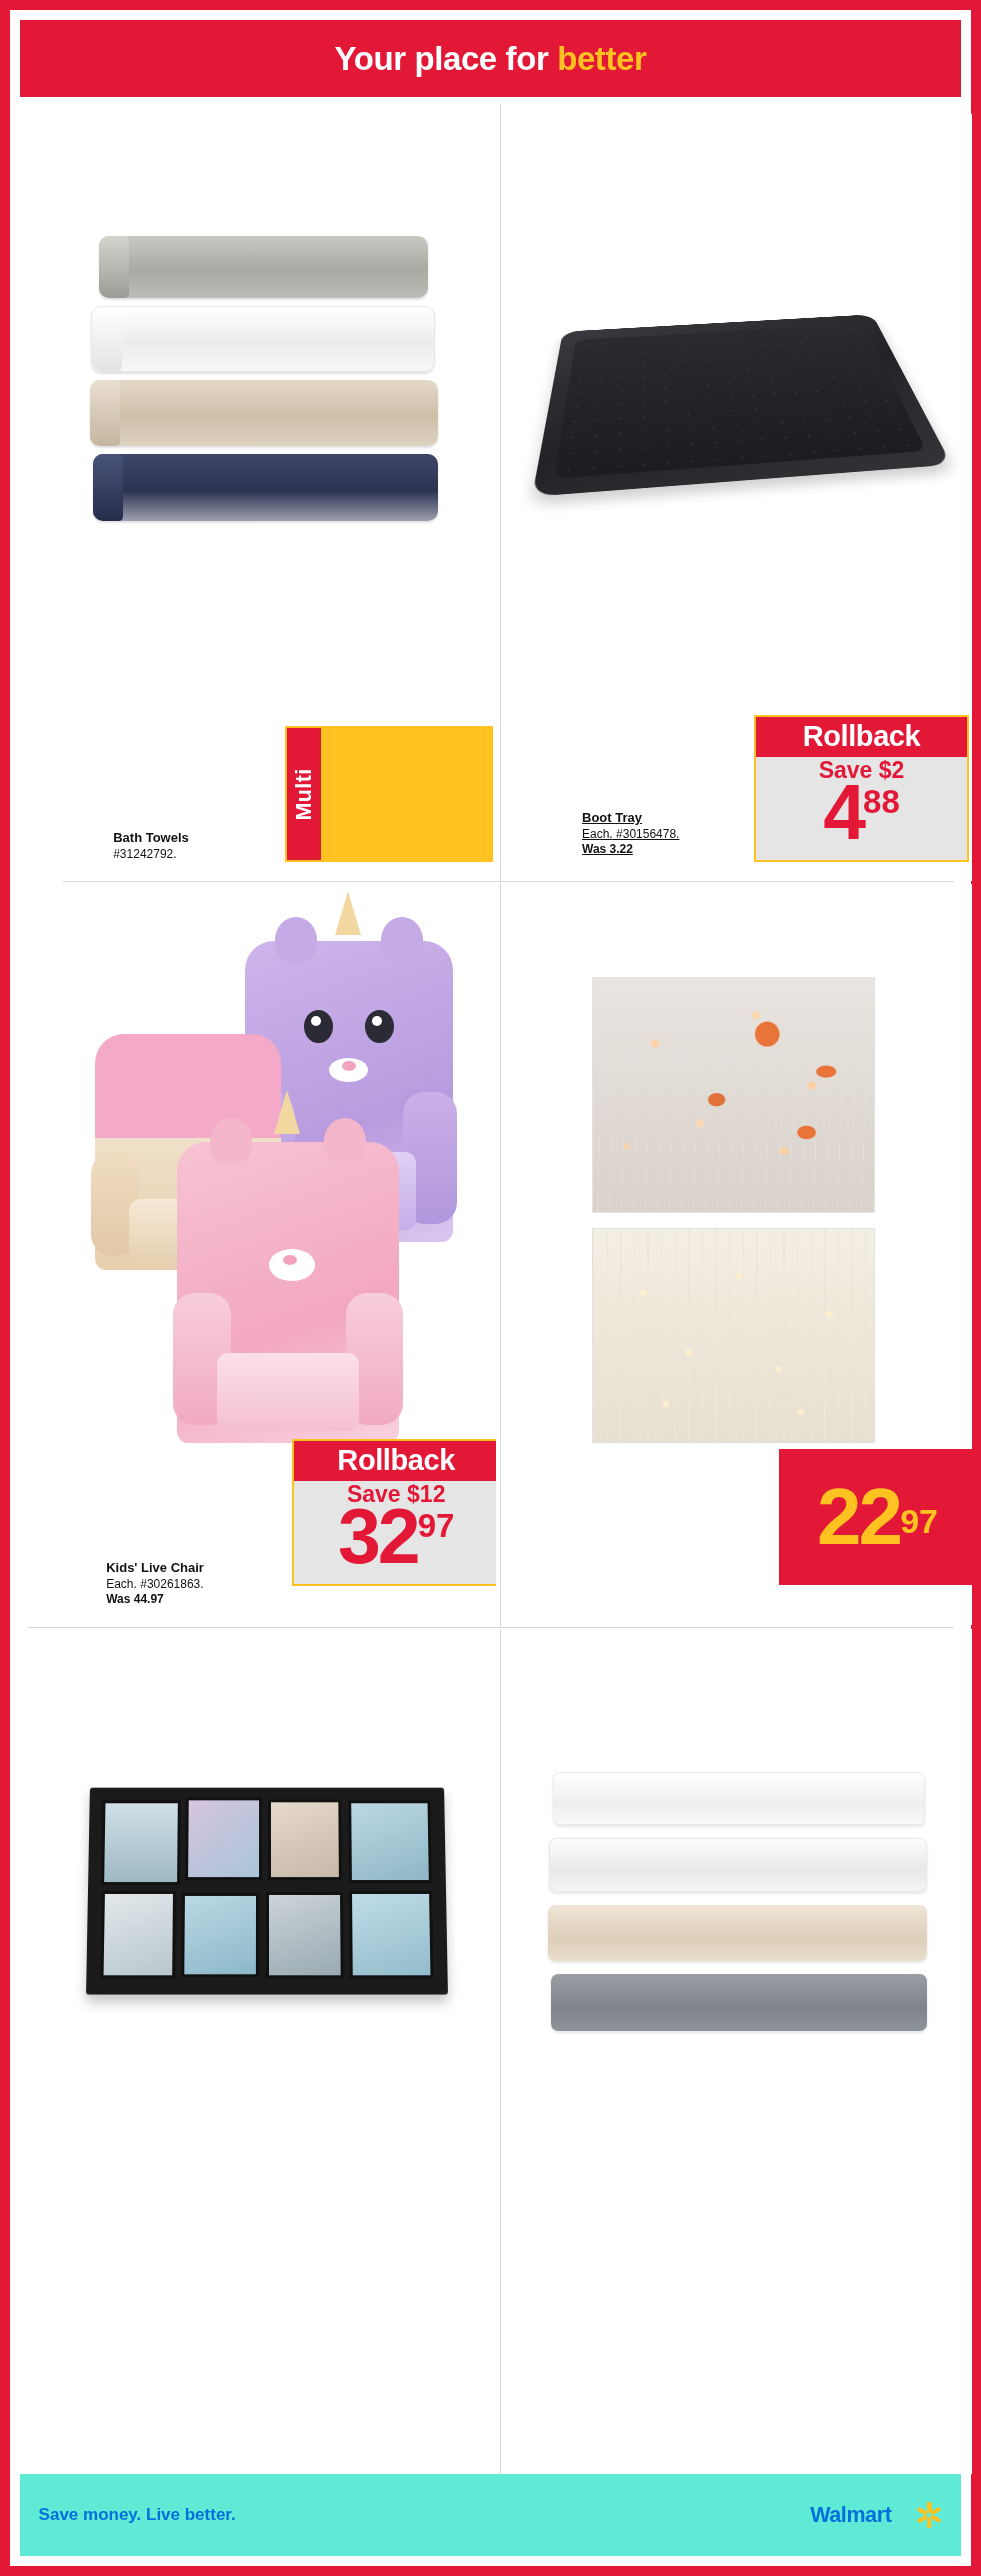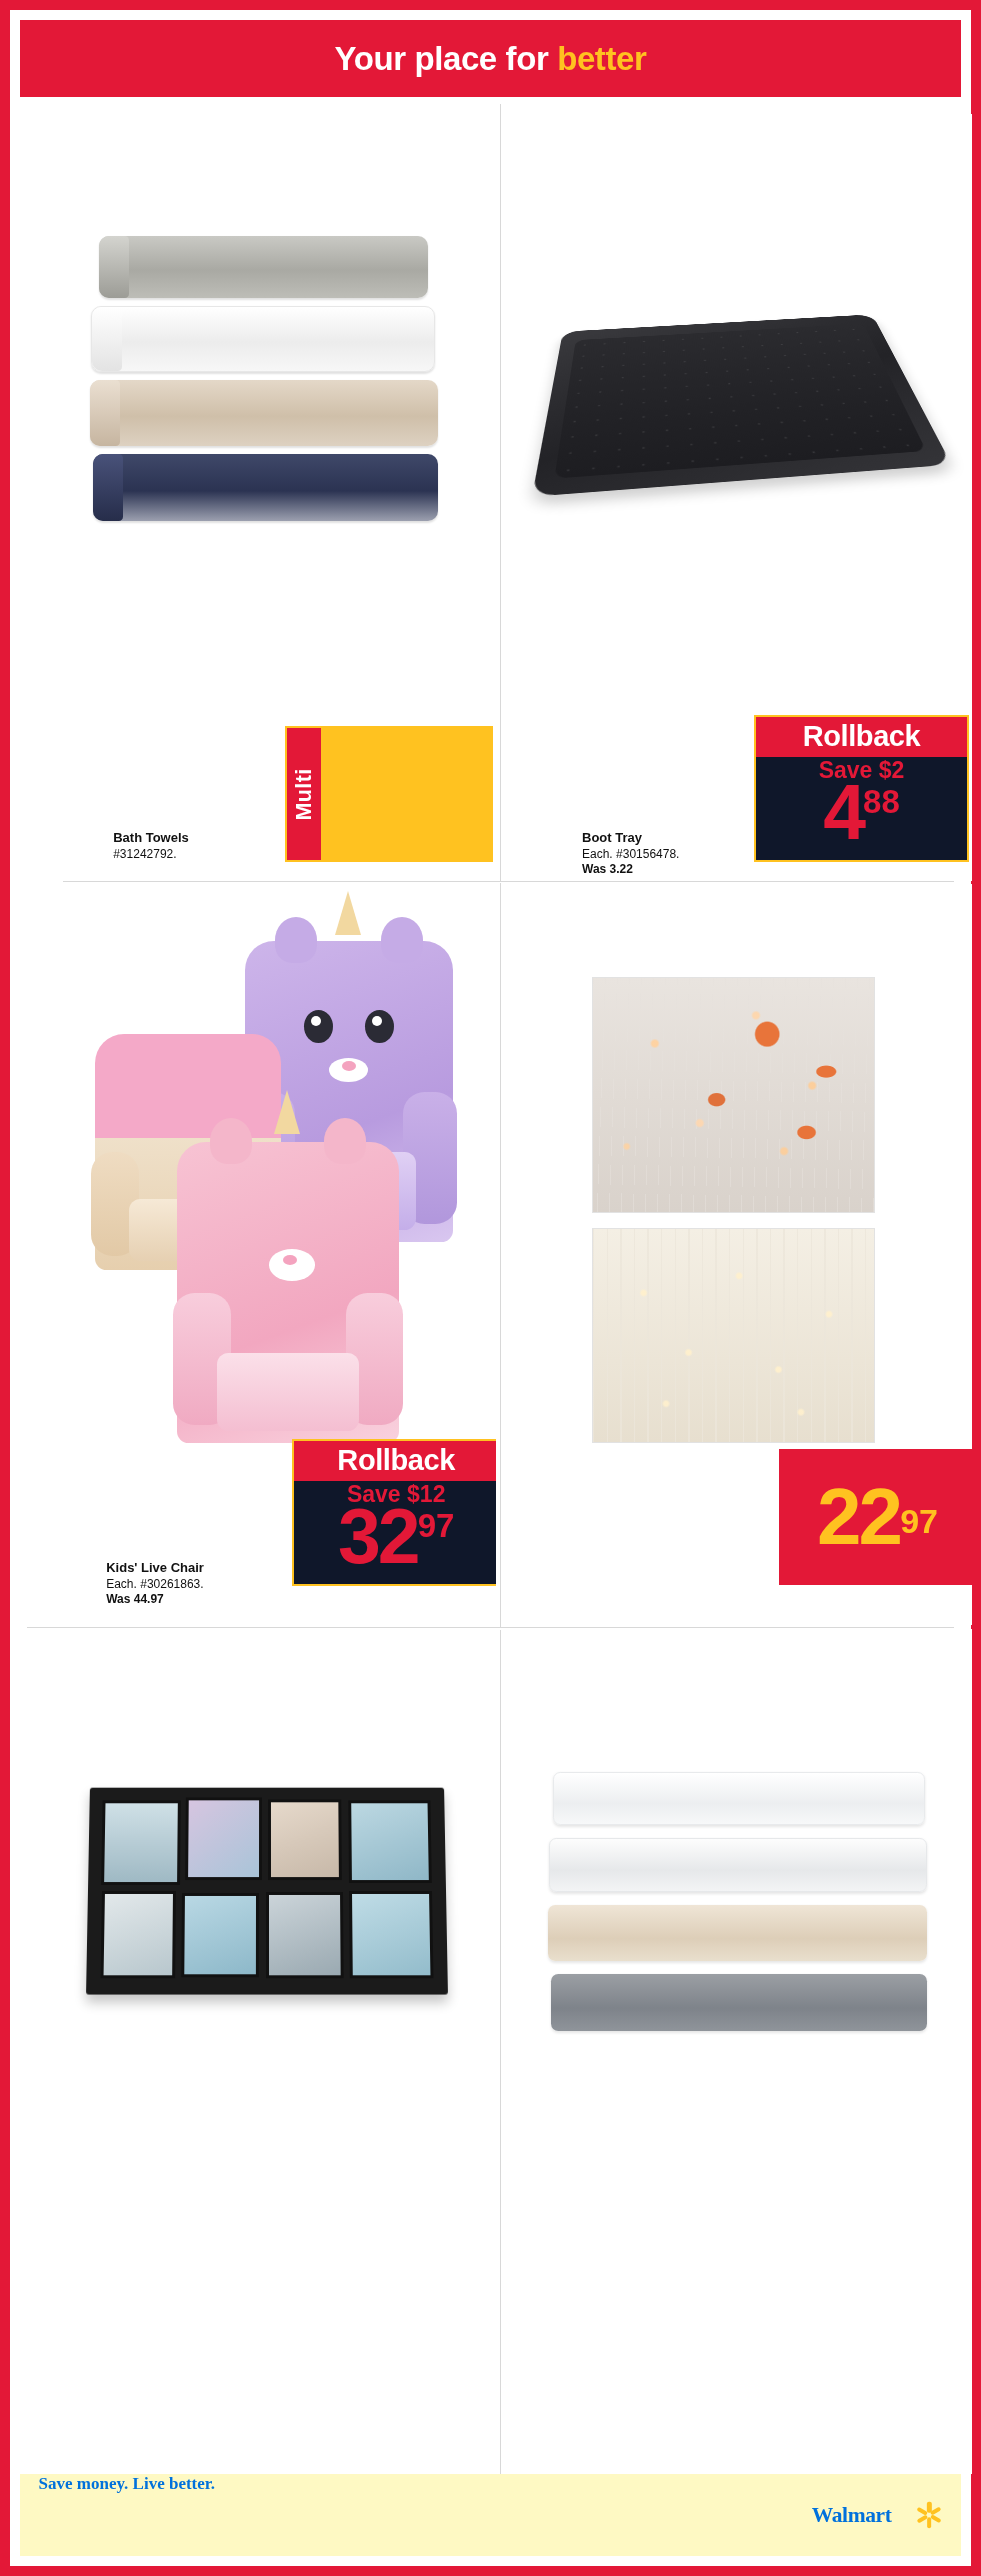--- a/index.html
+++ b/index.html
@@ -177,21 +177,21 @@
   }
   .mb-2for { font-size: 26px; font-weight: bold; color: #111; line-height: 1; }
   .mb-price { display: flex; align-items: flex-start; color: #0071dc; font-weight: bold; line-height: 0.85; }
   .mb-price .cur { font-size: 31.5px; margin-top: 5.7px; }
   .mb-price .num { font-size: 62px; letter-spacing: -2.1px; }
   .mb-each { font-size: 15.7px; font-weight: bold; color: #111; margin-top: 2.9px; }
 
   
   .rollback {
     position: absolute;
-    background: #0f172a;
+    background: #e5e5e5;
     border: 2.1px solid #ffc220;
     display: flex;
     flex-direction: column;
     align-items: center;
   }
   .rb-head {
     width: 100%;
     background: #e31837;
     color: #ffffff;
     text-align: center;
@@ -246,25 +246,25 @@
   .caption .name { font-weight: bold; font-size: 13px; }
   .caption .sub { font-weight: normal; }
   .caption .bold { font-weight: bold; }
   .caption.center { text-align: center; }
 
   
   .footer {
     position: absolute;
     left: 10px; right: 10px; bottom: 10px;
     height: 82px;
-    background: #fef9c3;
-    display: flex;
+    background: #5eead4;
+    display: flex;
+    align-items: center;
     justify-content: space-between;
     padding: 0 18.6px;
-    font-family: Liberation Serif, serif;
   }
   .slogan { font-size: 17px; font-weight: bold; color: #0071dc; }
   .wm-logo { display: flex; align-items: center; gap: 25px; }
   .wm-word { font-size: 21.5px; font-weight: bold; color: #0071dc; letter-spacing: -0.4px; }
   .spark { width: 26px; height: 26px; position: relative; }
   .spark i {
     position: absolute; left: 50%; top: 50%;
     width: 4.3px; height: 10.7px; background: #ffc220;
     border-radius: 2.1px; transform-origin: 50% 50%;
   }
@@ -333,21 +333,21 @@
 
       <div class="rollback" style="left:251px; top:601px; width:215px; height:147px;">
         <div class="rb-head">Rollback</div>
         <div class="rb-save">Save $2</div>
         <div class="rb-price">
           <span class="num">4</span>
           <span class="cents">88</span>
         </div>
       </div>
 
-      <div class="caption" style="left:79px; top:716px; width:161px;">
+      <div class="caption" style="left:79px; top:696px; width:161px;text-decoration:underline;">
         <div class="name">Boot Tray</div>
         <div class="sub">
           <span>Each.</span>
           <span>#30156478.</span>
         </div>
         <div class="bold">Was 3.22</div>
       </div>
     </div>
 
     <div class="cell r2 cL">

